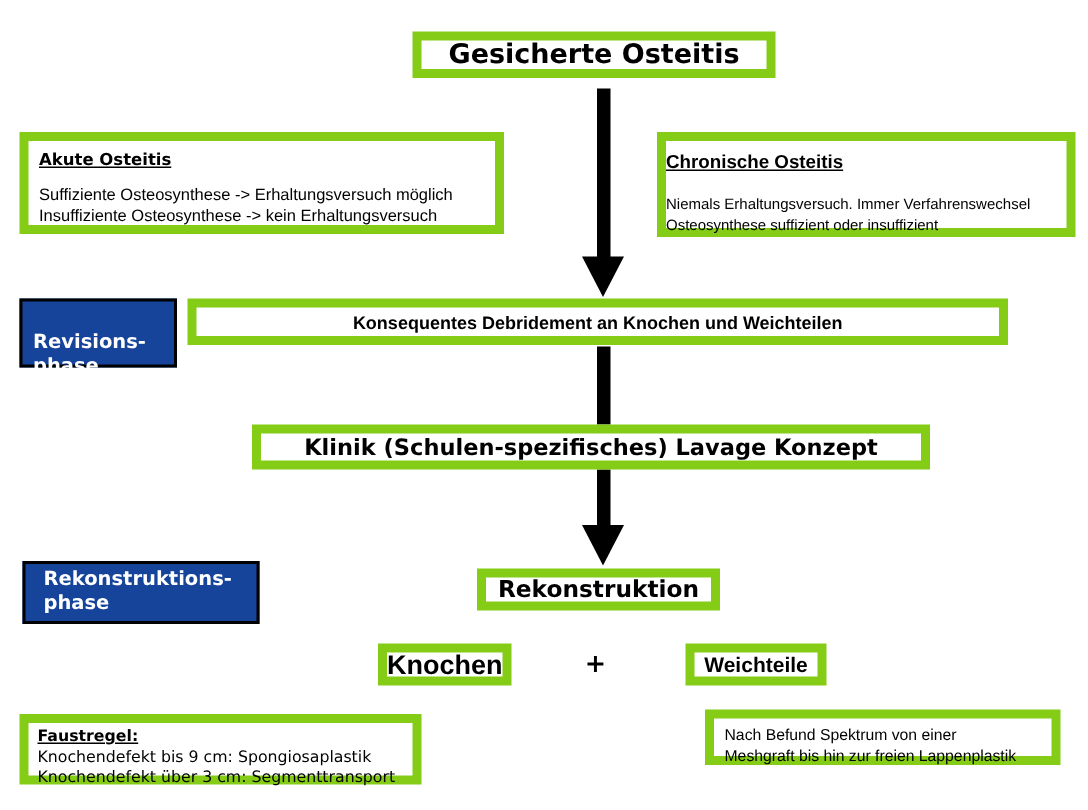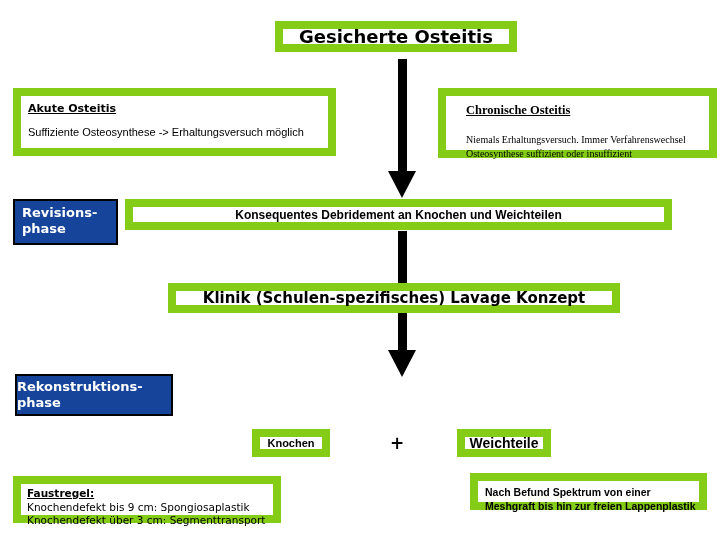--- a/index.html
+++ b/index.html
@@ -4,63 +4,63 @@
 <style>
   html,body { margin:0; padding:0; background:#ffffff; }
   .stage {
     position:relative; width:725px; height:540px; background:#ffffff;
     overflow:hidden;
     font-family:"DejaVu Sans", sans-serif;
     color:#000;
   }
   .box {
     position:absolute; box-sizing:border-box;
-    background:#ffffff; border:8px solid #84cc16;
+    background:#ffffff; border:6px solid #84cc16;
   }
   .center { display:flex; align-items:center; justify-content:center; text-align:center; }
   .f-wide   { font-family:"DejaVu Sans", sans-serif; }
 
   
   .gesicherte { left:275px; top:21px; width:242px; height:31px; font-size:18px; font-weight:bold; }
 
   
   .acute { left:13px; top:88px; width:323px; height:68px; padding:6px 7px; }
   .acute-title { font-size:11px; font-weight:bold; text-decoration:underline; margin-bottom:10px; }
   .acute-line { font-size:11px; line-height:1.3; white-space:nowrap; font-family:"Liberation Sans", sans-serif; }
 
   
-  .chronic { left:438px; top:88px; width:279px; height:70px; padding:7px 20px; font-family:Liberation Serif, serif; }
+  .chronic { left:438px; top:88px; width:279px; height:70px; padding:7px 0; font-family:Liberation Sans, sans-serif; }
   .chronic-title { font-size:12.5px; font-weight:bold; text-decoration:underline; margin-bottom:15px; }
   .chronic-line { font-size:10px; line-height:1.4; white-space:nowrap; }
 
   
   .phase {
     position:absolute; box-sizing:border-box; border:2px solid #000;
     color:#ffffff; font-weight:bold; line-height:1.25;
   }
-  .phase-revision { left:13px; top:199px; width:105px; height:46px; font-size:13px; padding:4px 0 0 7px; }
-  .phase-rekon    { left:15px; top:374px; width:158px; height:42px; font-size:13px; padding:3px 0 0 0; }
+  .phase-revision { left:13px; top:199px; width:105px; height:46px; font-size:13px; padding:20px 0 0 7px; }
+  .phase-rekon    { left:15px; top:374px; width:158px; height:42px; font-size:13px; padding:3px 0 0 12px; }
 
   
   .debridement { left:125px; top:199px; width:547px; height:31px; font-size:12px; font-weight:bold; font-family:"Liberation Sans", sans-serif; white-space:nowrap; }
 
   
   .lavage { left:168px; top:283px; width:452px; height:30px; font-size:15px; font-weight:bold; z-index:2; white-space:nowrap; }
 
   
   .rekonstruktion { left:318px; top:379px; width:162px; height:28px; font-size:15.5px; font-weight:bold; }
-  .knochen    { left:252px; top:429px; width:78px; height:28px; font-size:11px; font-weight:bold; font-family:"Liberation Sans", sans-serif; }
+  .knochen    { left:252px; top:429px; width:89px; height:28px; font-size:18px; font-weight:bold; font-family:"Liberation Sans", sans-serif; }
   .weichteile { left:457px; top:429px; width:94px; height:28px; font-size:14px; font-weight:bold; font-family:"Liberation Sans", sans-serif; }
   .plus { position:absolute; left:388px; top:430px; width:18px; height:26px; font-size:17px; font-weight:bold; display:flex; align-items:center; justify-content:center; }
 
   
   .faustregel { left:13px; top:476px; width:268px; height:47px; padding:3px 6px; }
   .faust-title { font-size:10.5px; font-weight:bold; text-decoration:underline; line-height:1.3; white-space:nowrap; }
   .faust-line  { font-size:10.5px; line-height:1.3; white-space:nowrap; }
-  .befund { left:470px; top:473px; width:237px; height:37px; padding:4px 7px; font-family:"Liberation Sans", sans-serif;font-weight:bold; }
+  .befund { left:470px; top:473px; width:237px; height:37px; padding:4px 7px; font-family:"Liberation Sans", sans-serif; }
   .befund-line { font-size:10.5px; line-height:1.35; white-space:nowrap; }
 
   
   .arrow { position:absolute; z-index:1; }
   .arrow .shaft { position:absolute; background:#000; width:9px; left:10px; top:0; }
   .arrow .head  { position:absolute; width:0; height:0; left:0;
                   border-left:14px solid transparent; border-right:14px solid transparent;
                   border-top:27px solid #000; }
   .arrow-1 { left:388px; top:59px;  width:28px; height:139px; }
   .arrow-1 .shaft { height:114px; }
@@ -77,20 +77,21 @@
   <div class="box center gesicherte f-wide">Gesicherte Osteitis</div>
 
   <div class="arrow arrow-1">
     <div class="shaft"></div>
     <div class="head"></div>
   </div>
 
   <div class="box acute">
     <div class="acute-title f-wide">Akute Osteitis</div>
     <div class="acute-line">Suffiziente Osteosynthese -&gt; Erhaltungsversuch möglich</div>
+    <div class="acute-line">Insuffiziente Osteosynthese -&gt; kein Erhaltungsversuch</div>
   </div>
 
   <div class="box chronic">
     <div class="chronic-title">Chronische Osteitis</div>
     <div class="chronic-line">Niemals Erhaltungsversuch. Immer Verfahrenswechsel</div>
     <div class="chronic-line">Osteosynthese suffizient oder insuffizient</div>
   </div>
 
   <div class="phase phase-revision f-wide" style="background: rgb(21, 68, 154);">
     <div>Revisions-</div>
@@ -104,20 +105,21 @@
     <div class="head"></div>
   </div>
 
   <div class="box center lavage f-wide">Klinik (Schulen-spezifisches) Lavage Konzept</div>
 
   <div class="phase phase-rekon f-wide" style="background: rgb(21, 68, 154);">
     <div>Rekonstruktions-</div>
     <div>phase</div>
   </div>
 
+  <div class="box center rekonstruktion f-wide">Rekonstruktion</div>
 
   <div class="box center knochen">Knochen</div>
   <div class="plus f-wide">+</div>
   <div class="box center weichteile">Weichteile</div>
 
   <div class="box faustregel f-wide">
     <div class="faust-title">Faustregel:</div>
     <div class="faust-line">Knochendefekt bis 9 cm: Spongiosaplastik</div>
     <div class="faust-line">Knochendefekt über 3 cm: Segmenttransport</div>
   </div>

